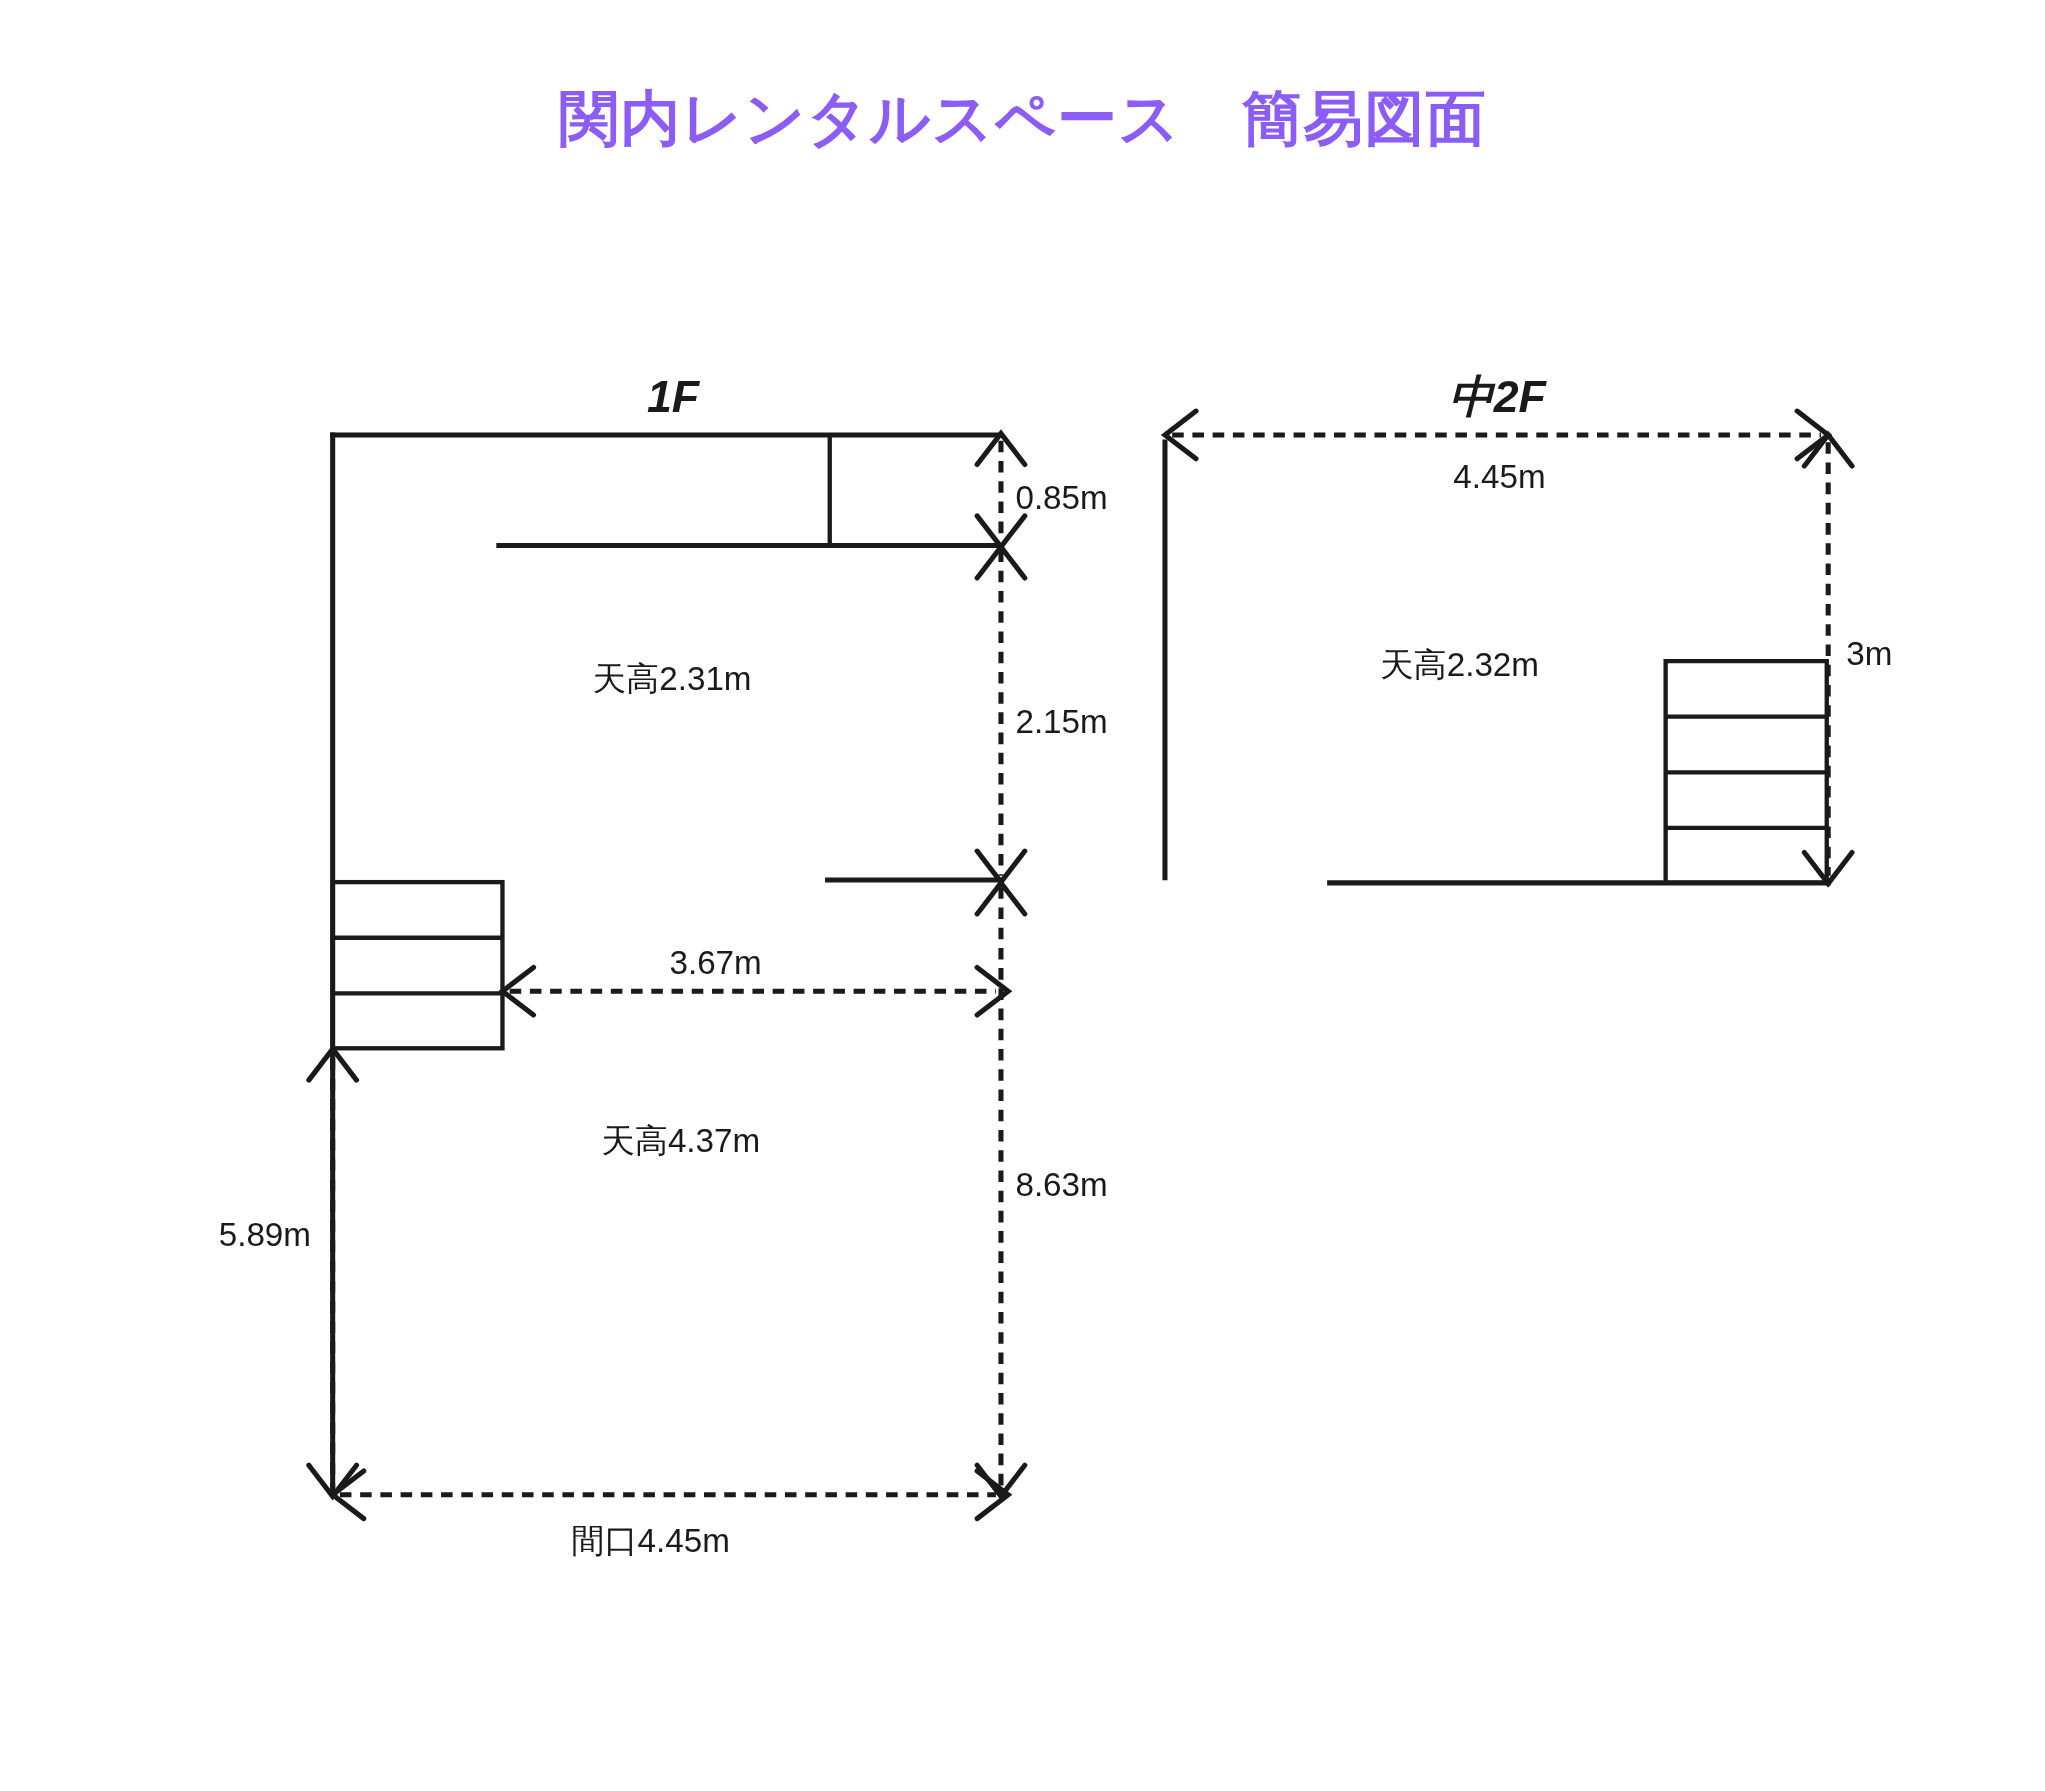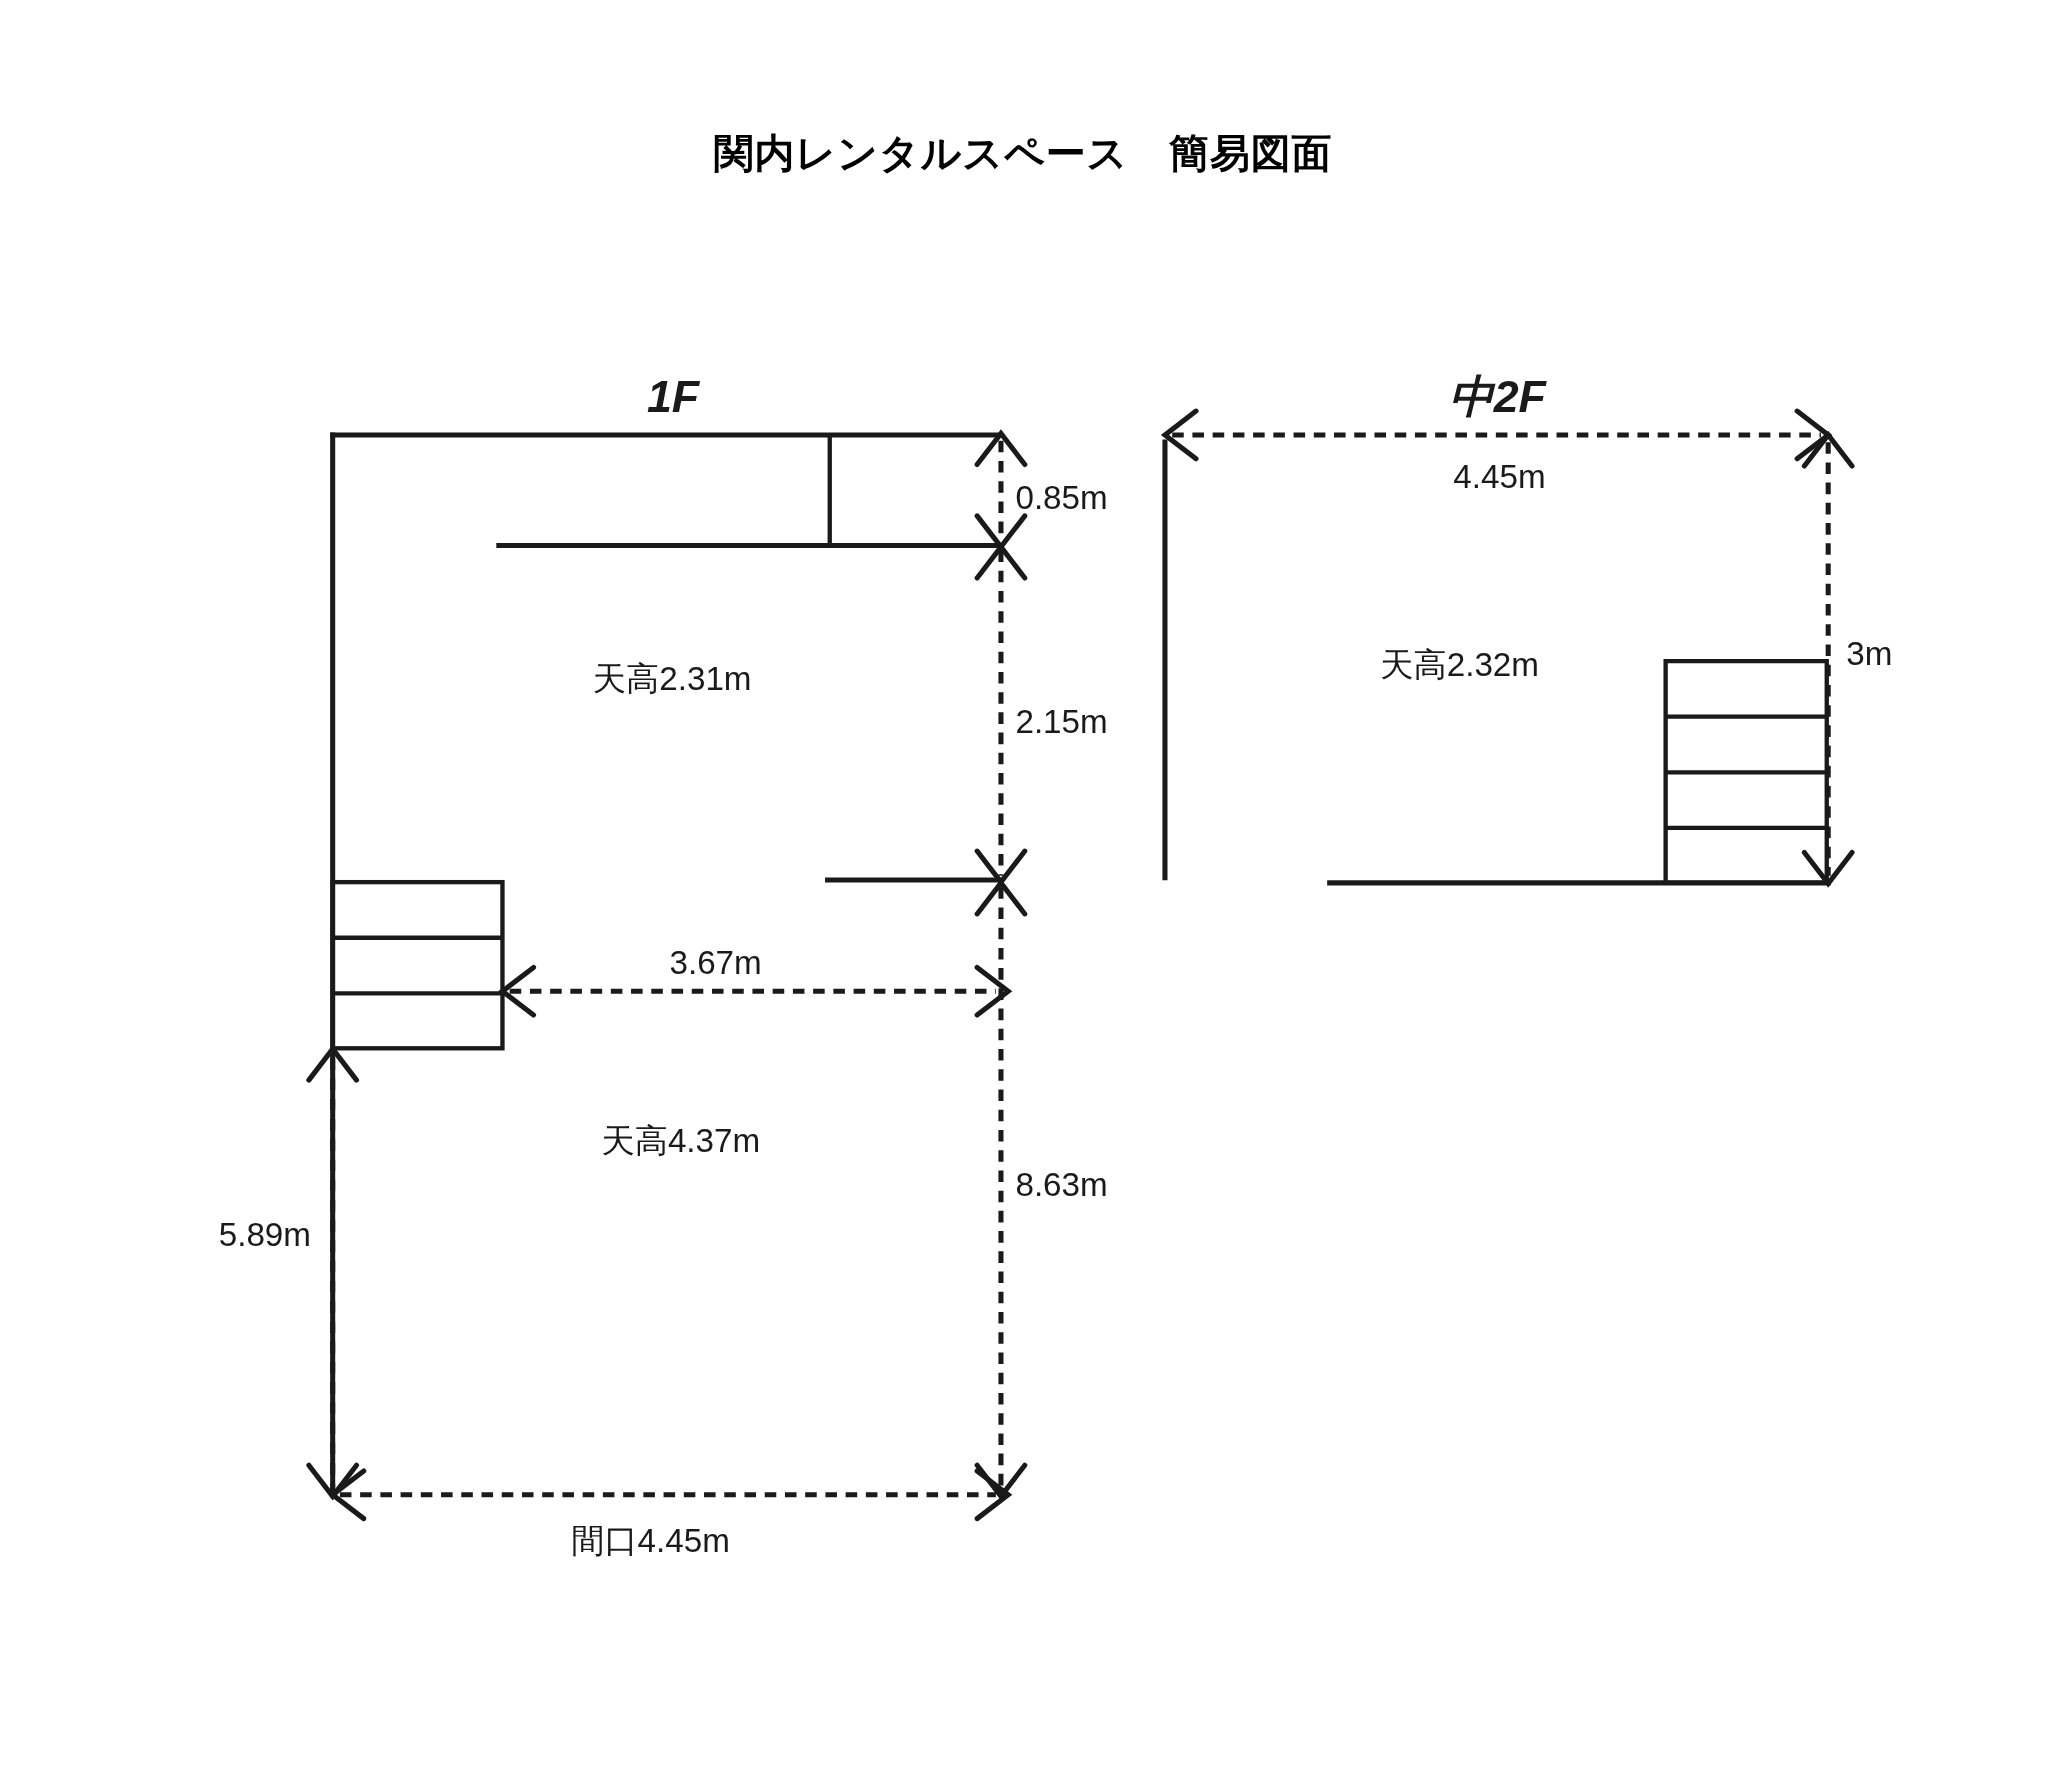--- a/index.html
+++ b/index.html
@@ -19,26 +19,25 @@
     position: absolute;
     inset: 0;
     background: #ffffff;
   }
   #drawing-title {
     position: absolute;
     top: 79px;
     left: 0;
     width: 2046px;
     text-align: center;
-    font-size: 40px;
+    font-size: 60px;
     font-weight: 700;
     letter-spacing: 0.02em;
-    color: #000000;
+    color: #8b5cf6;
     white-space: pre;
-    margin-top: 47px;
   }
   svg#floorplan {
     position: absolute;
     top: 0;
     left: 0;
     width: 2046px;
     height: 1791px;
     display: block;
   }
   .plan-label {

